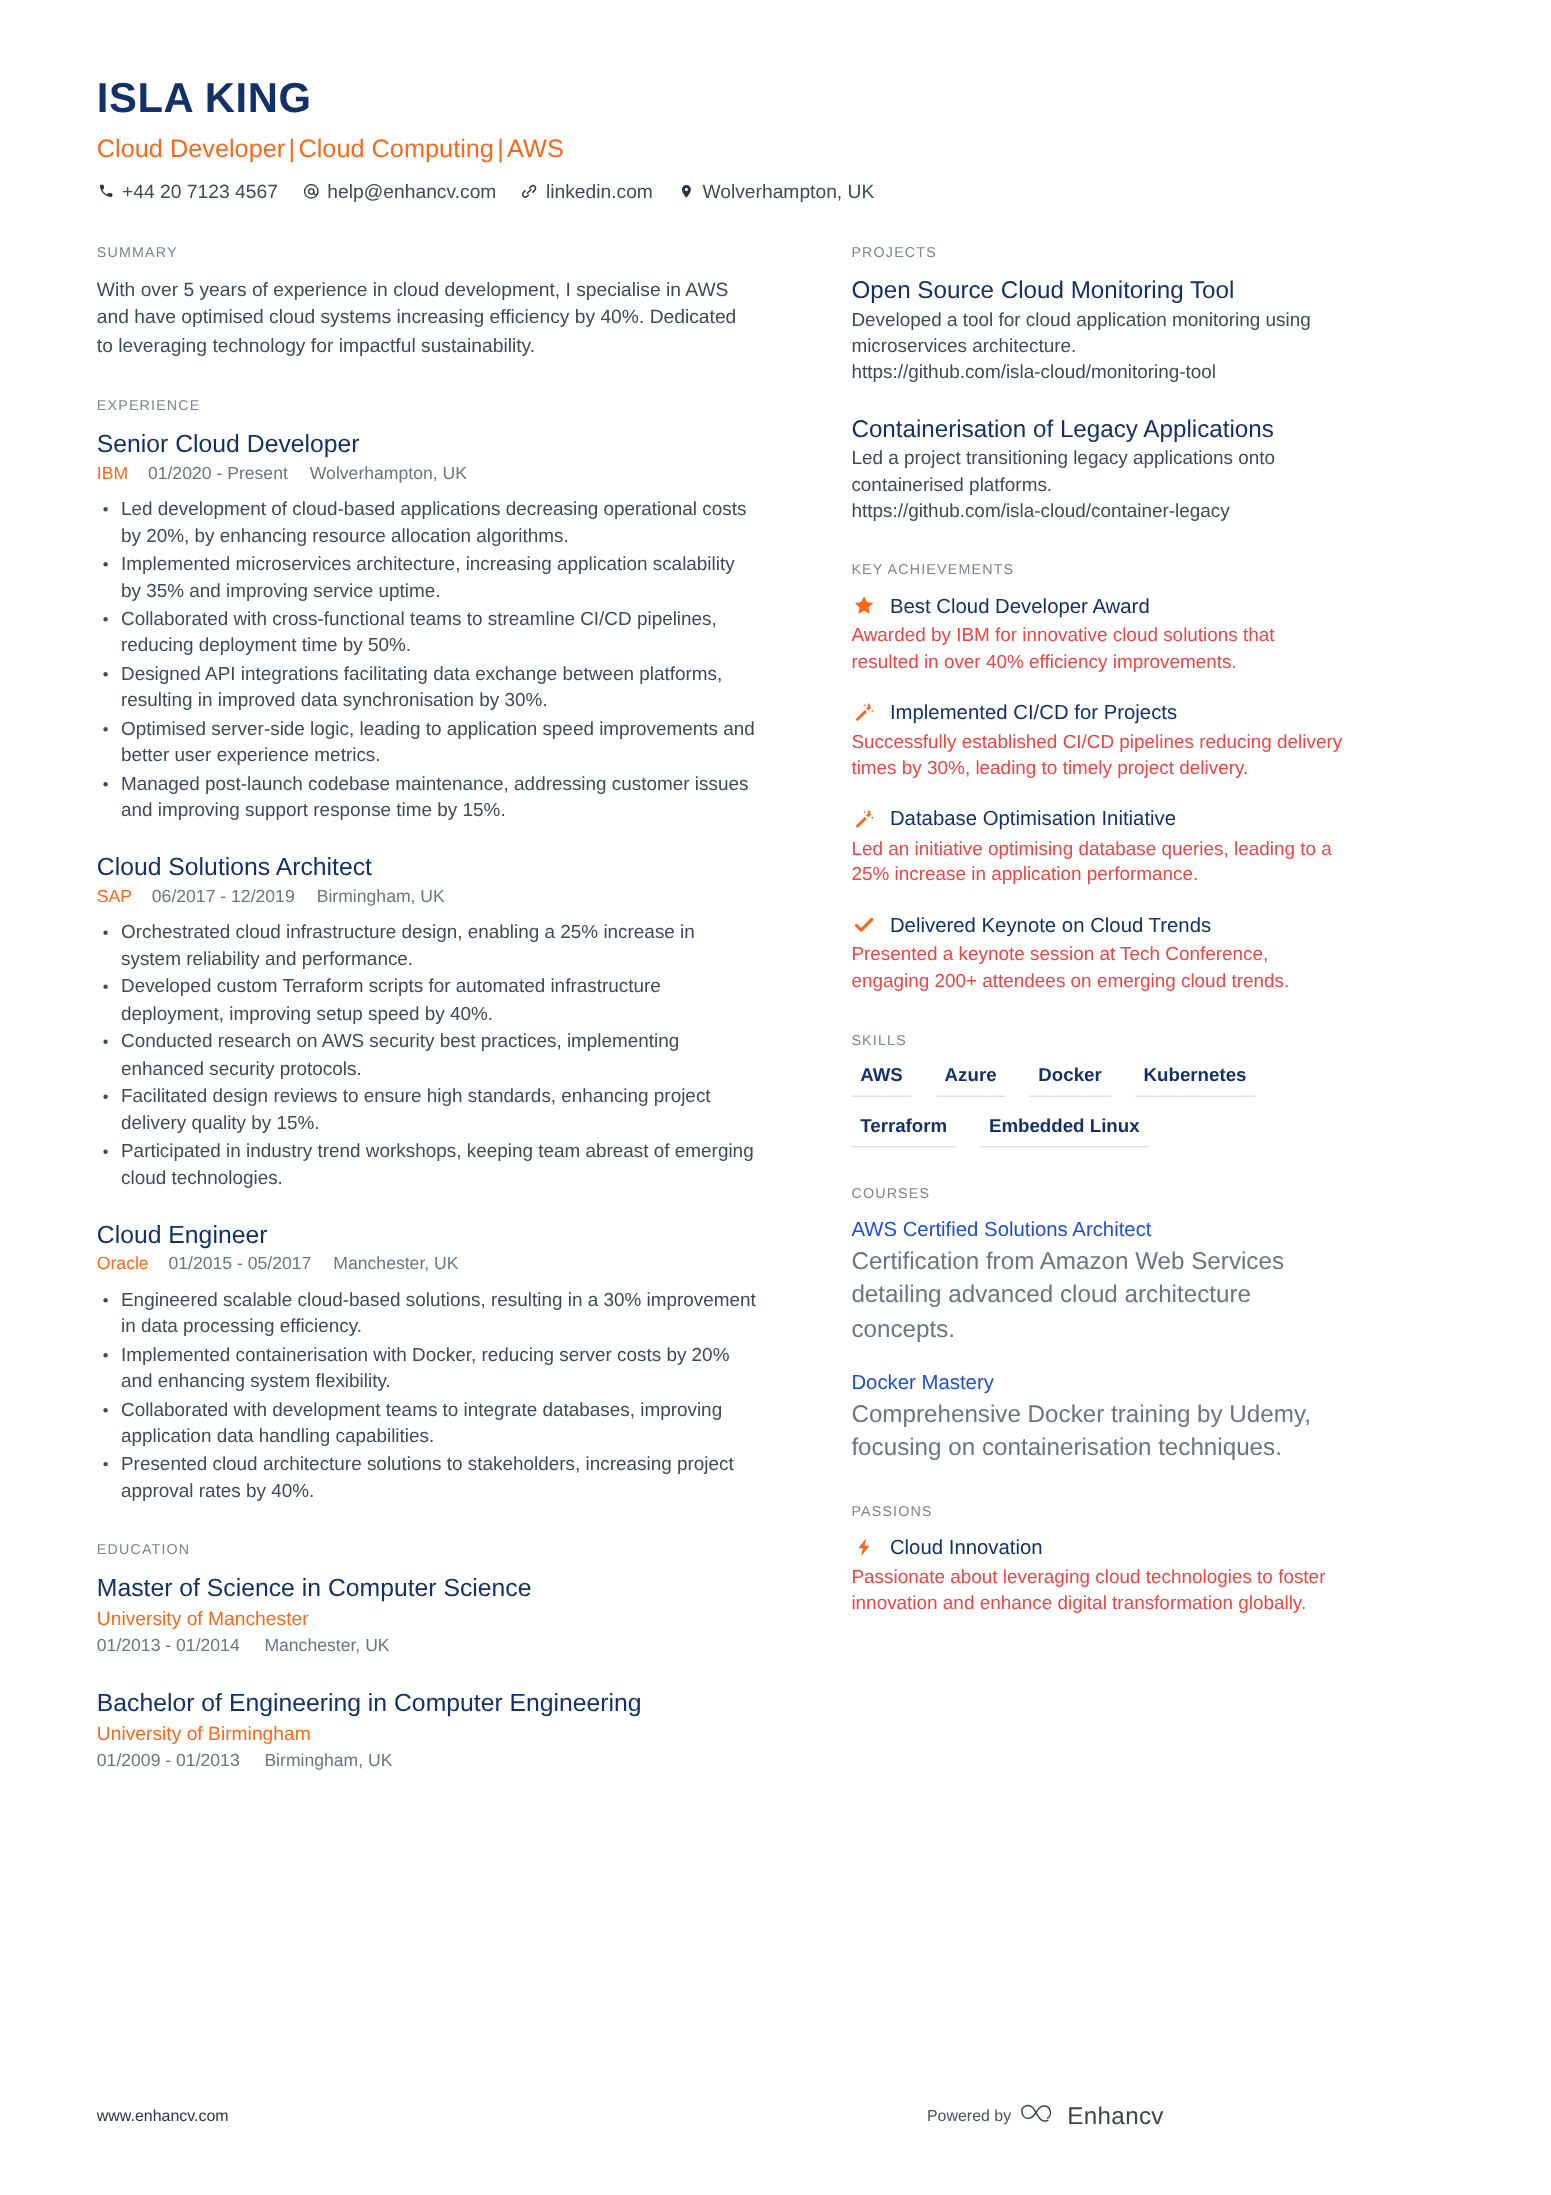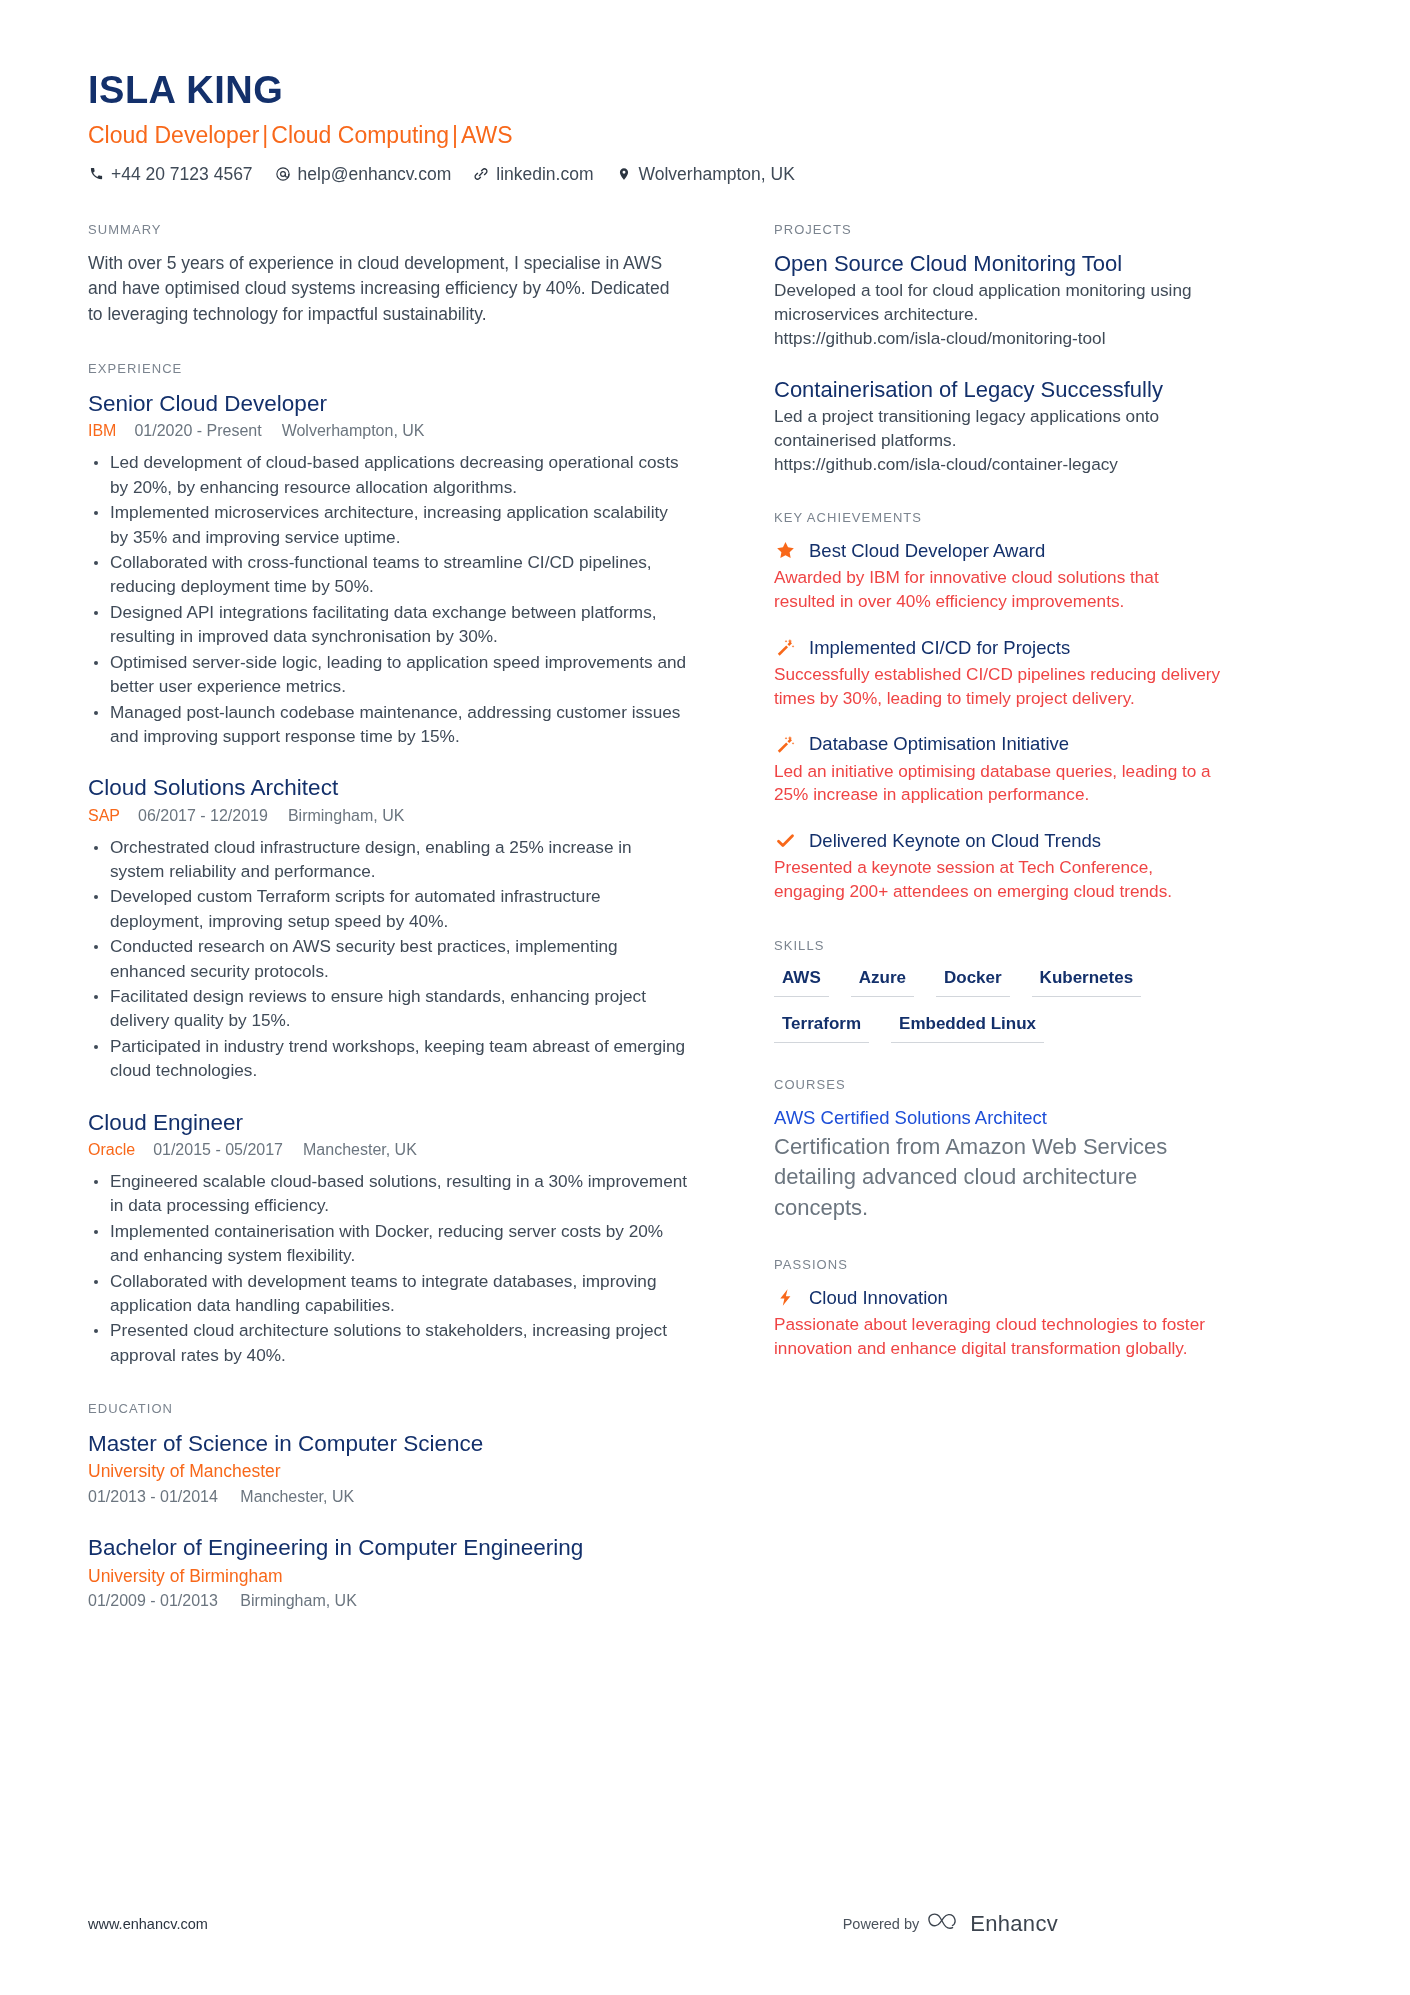--- a/index.html
+++ b/index.html
@@ -407,21 +407,21 @@
       <div class="section">
         <div class="section-title">PROJECTS</div>
 
         <div class="proj">
           <div class="proj-title">Open Source Cloud Monitoring Tool</div>
           <div class="proj-desc">Developed a tool for cloud application monitoring using microservices architecture.</div>
           <div class="proj-desc">https://github.com/isla-cloud/monitoring-tool</div>
         </div>
 
         <div class="proj">
-          <div class="proj-title">Containerisation of Legacy Successfully</div>
+          <div class="proj-title">Containerisation of Legacy Applications</div>
           <div class="proj-desc">Led a project transitioning legacy applications onto containerised platforms.</div>
           <div class="proj-desc">https://github.com/isla-cloud/container-legacy</div>
         </div>
       </div>
 
       <div class="section">
         <div class="section-title">KEY ACHIEVEMENTS</div>
 
         <div class="ach">
           <div class="ach-head">
@@ -493,20 +493,24 @@
       </div>
 
       <div class="section">
         <div class="section-title">COURSES</div>
 
         <div class="course">
           <div class="course-title">AWS Certified Solutions Architect</div>
           <div class="course-desc">Certification from Amazon Web Services detailing advanced cloud architecture concepts.</div>
         </div>
 
+        <div class="course">
+          <div class="course-title">Docker Mastery</div>
+          <div class="course-desc">Comprehensive Docker training by Udemy, focusing on containerisation techniques.</div>
+        </div>
       </div>
 
       <div class="section">
         <div class="section-title">PASSIONS</div>
 
         <div class="ach passion">
           <div class="ach-head">
             <span class="ach-icon">
               <svg width="19" height="21" viewBox="0 0 24 24" fill="currentColor">
                   <path d="M14.6 1.5L5.4 13.2h5.2l-2 9.3 9.6-12H12.5z"></path>

